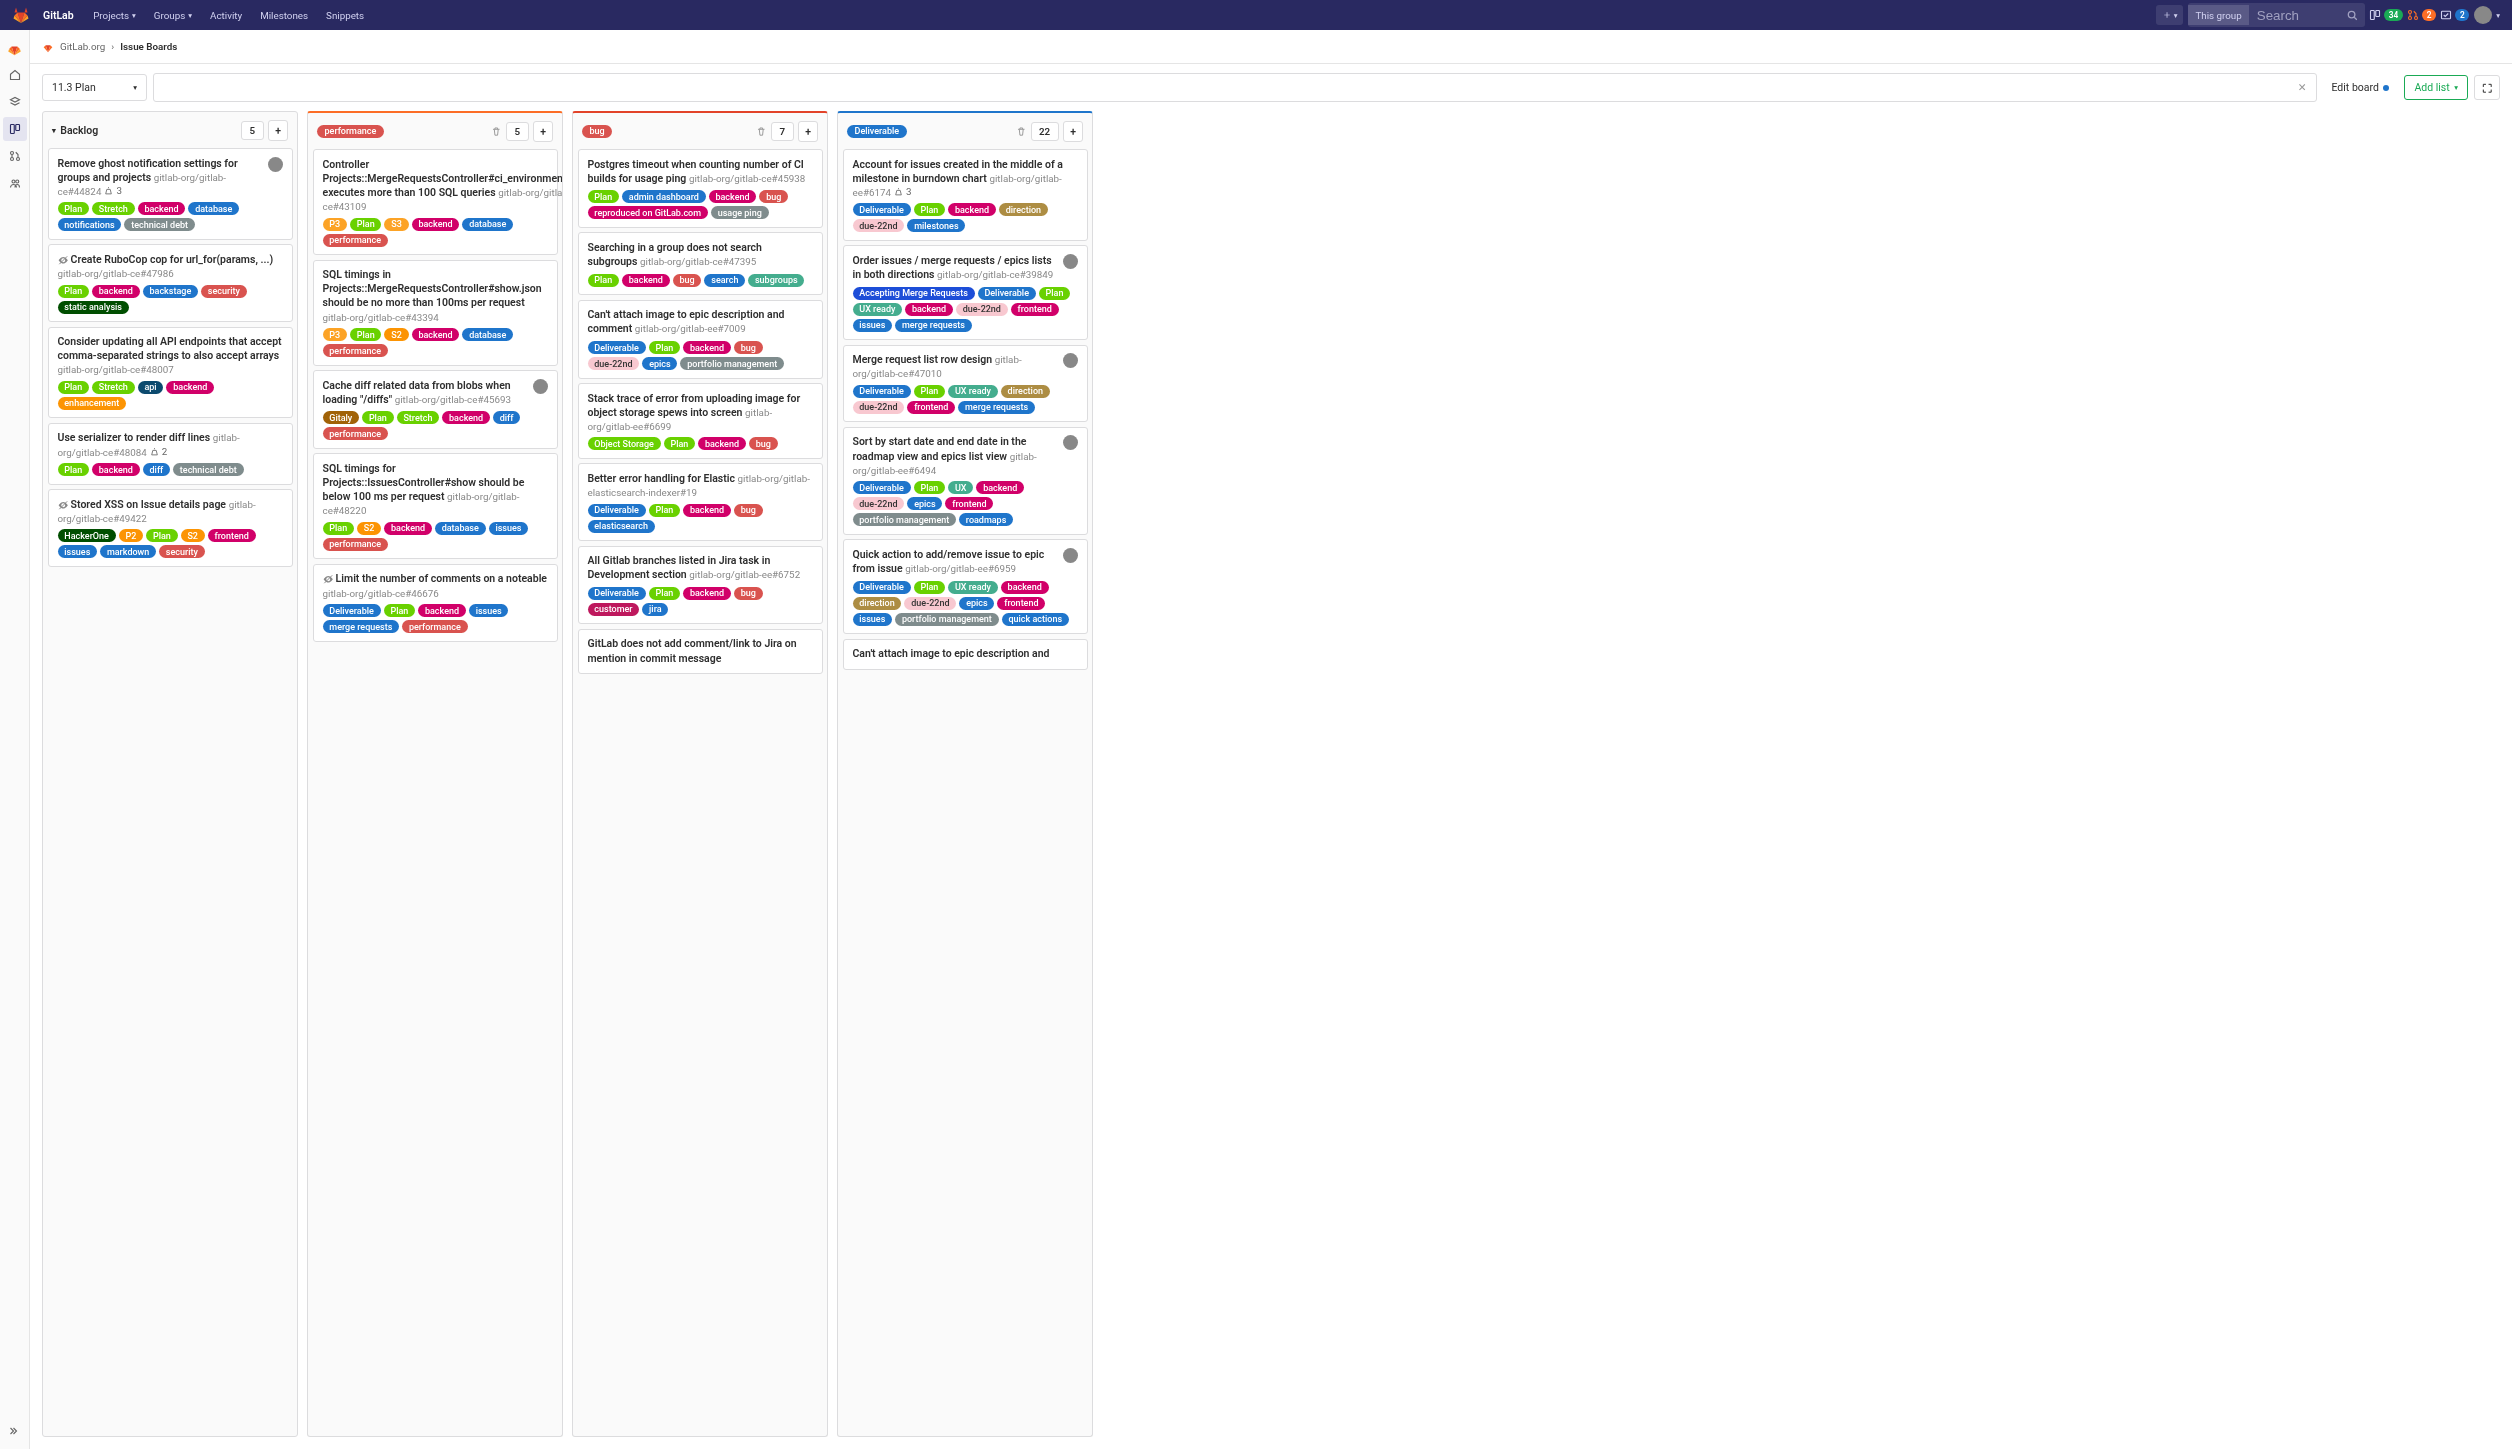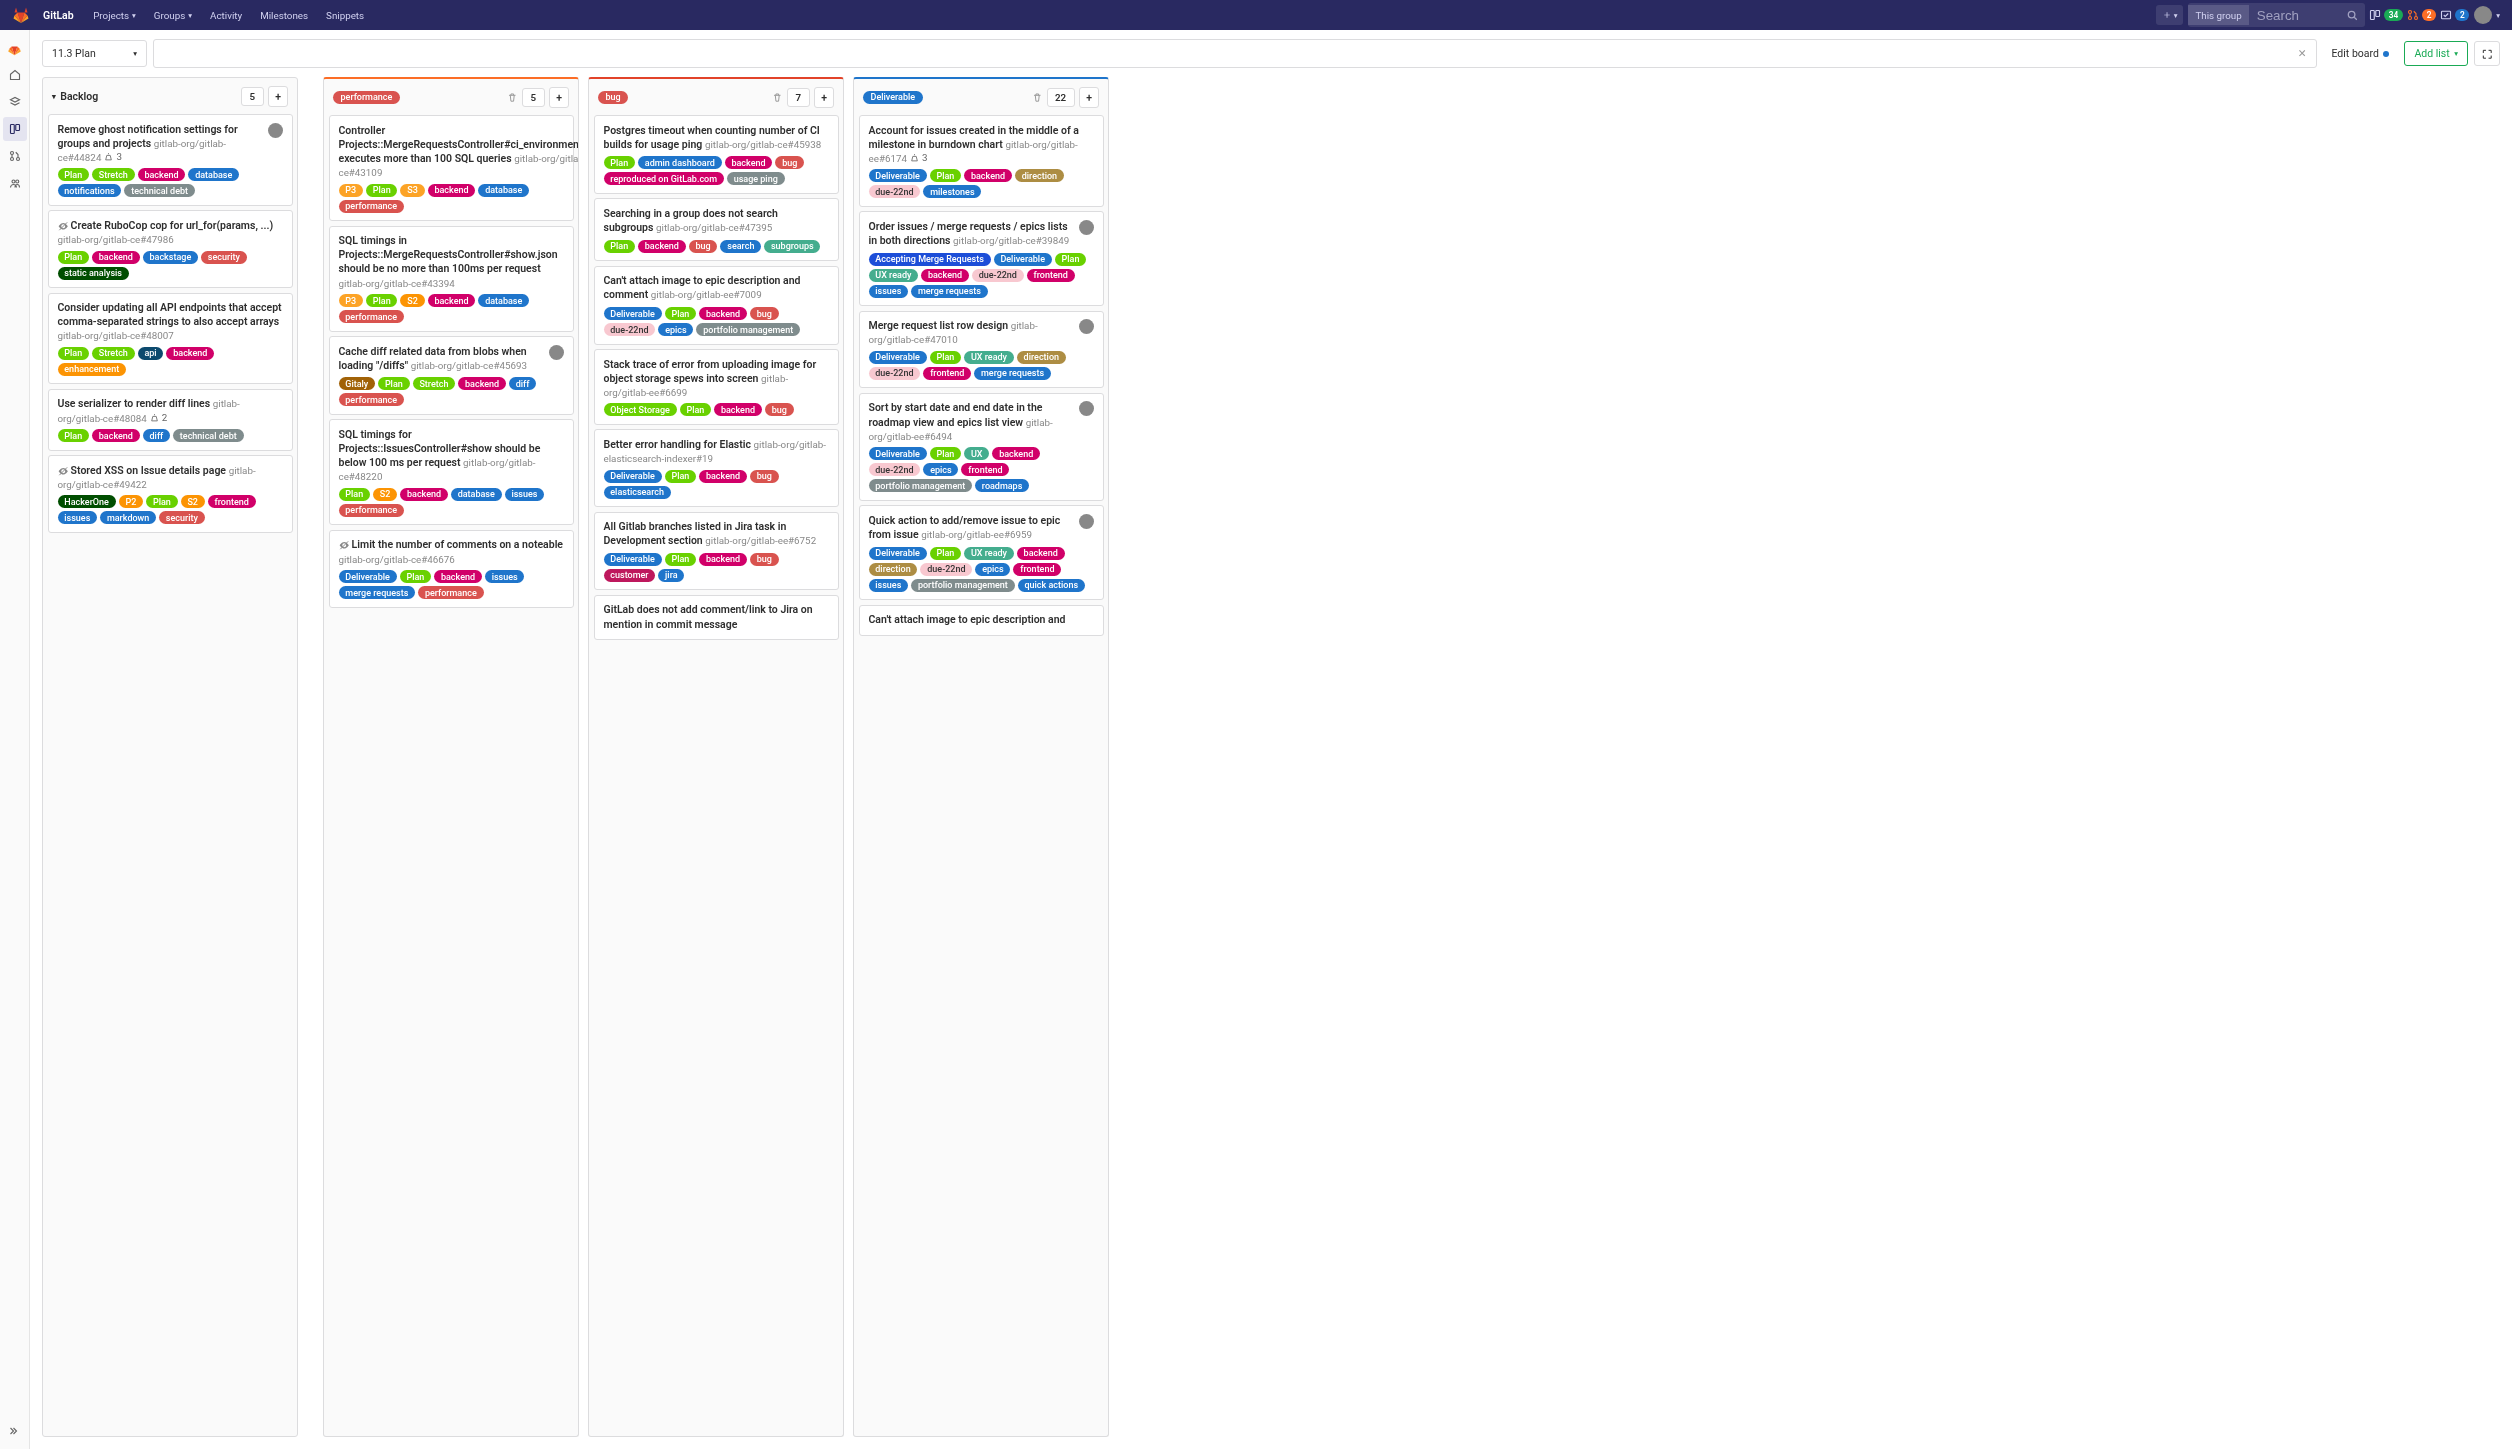--- a/index.html
+++ b/index.html
@@ -34,21 +34,21 @@
 .board-select { border: 0.8px solid #dcdcde; border-radius: 3px; padding: 6px 9px; min-width: 105px; display: flex; align-items: center; justify-content: space-between; cursor: pointer; background: #fff; }
 .filter-input { flex: 1; border: 0.8px solid #dcdcde; border-radius: 3px; padding: 6px 9px; display: flex; align-items: center; background: #fff; }
 .filter-input input { flex: 1; border: none; outline: none; }
 .filter-clear { color: #999; cursor: pointer; }
 .edit-board { display: flex; align-items: center; gap: 4.5px; padding: 6px 9px; cursor: pointer; }
 .edit-dot { width: 6px; height: 6px; border-radius: 50%; background: #1f75cb; }
 .add-list { border: 0.8px solid #1aaa55; color: #1aaa55; border-radius: 3px; padding: 5.3px 9px; display: flex; align-items: center; gap: 4.5px; cursor: pointer; background: #fff; }
 .fullscreen-btn { border: 0.8px solid #dcdcde; border-radius: 3px; padding: 5.3px 6.8px; cursor: pointer; background: #fff; }
 .board { flex: 1; display: flex; gap: 9px; padding: 0 12px 12px; overflow-x: auto; }
 .list { width: 256px; flex-shrink: 0; border: 0.8px solid #dcdcde; border-radius: 3px; background: #fafafa; display: flex; flex-direction: column; max-height: 100%; }
-.list.accent-orange { border-top: 2.3px solid #fc6d26; margin-left: 16px; }
+.list.accent-orange { border-top: 2.3px solid #fc6d26; }
 .list.accent-red { border-top: 2.3px solid #e24329; }
 .list.accent-blue { border-top: 2.3px solid #1f75cb; }
 .list-header { padding: 7.5px 9px; display: flex; align-items: center; gap: 6px; }
 .list-title { font-weight: 600; flex: 1; display: flex; align-items: center; gap: 4.5px; }
 .list-label { display: inline-block; padding: 1.5px 7.5px; border-radius: 9px; color: #fff; font-size: 9px; font-weight: 500; }
 .header-actions { display: flex; align-items: center; gap: 4.5px; }
 .header-count { border: 0.8px solid #dcdcde; border-radius: 3px; padding: 3px 7.5px; font-weight: 600; background: #fff; font-size: 9.8px; }
 .header-btn { border: 0.8px solid #dcdcde; border-radius: 3px; padding: 3px 6px; background: #fff; cursor: pointer; font-size: 10.5px; font-weight: 600; }
 .header-icon { color: #999; cursor: pointer; font-size: 10.5px; }
 .cards { overflow-y: auto; padding: 0 4.5px 4.5px; }
@@ -178,20 +178,29 @@
         </svg>
       </div>
     <div class="sidebar-item sidebar-bottom">
         <svg width="12" height="12" viewBox="0 0 16 16" fill="none" stroke="currentColor" stroke-width="1.5">
           <path d="M6 4l4 4-4 4M2 4l4 4-4 4"></path>
         </svg>
       </div>
   </div>
 
   <div class="main">
+    <div class="breadcrumb-bar">
+      <svg class="gitlab-mini" viewBox="0 0 36 36">
+          <path fill="#e24329" d="M18 34L11 13h14z"></path>
+          <path fill="#fc6d26" d="M18 34L25 13l6 6zM18 34L11 13 5 19z"></path>
+        </svg>
+      <span>GitLab.org</span>
+      <span>›</span>
+      <span class="strong">Issue Boards</span>
+    </div>
 
     <div class="toolbar">
       <div class="board-select">
         <span>11.3 Plan</span>
         <span class="chevron">▾</span>
       </div>
       <div class="filter-input">
         <input style="">
         <span class="filter-clear">✕</span>
       </div>

